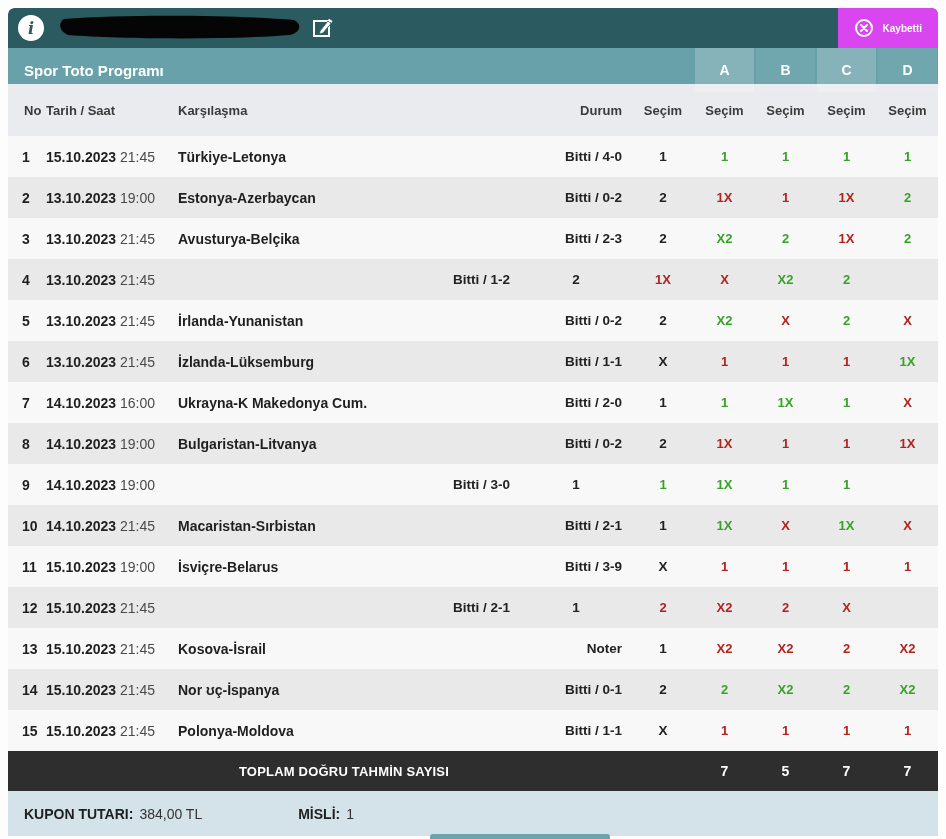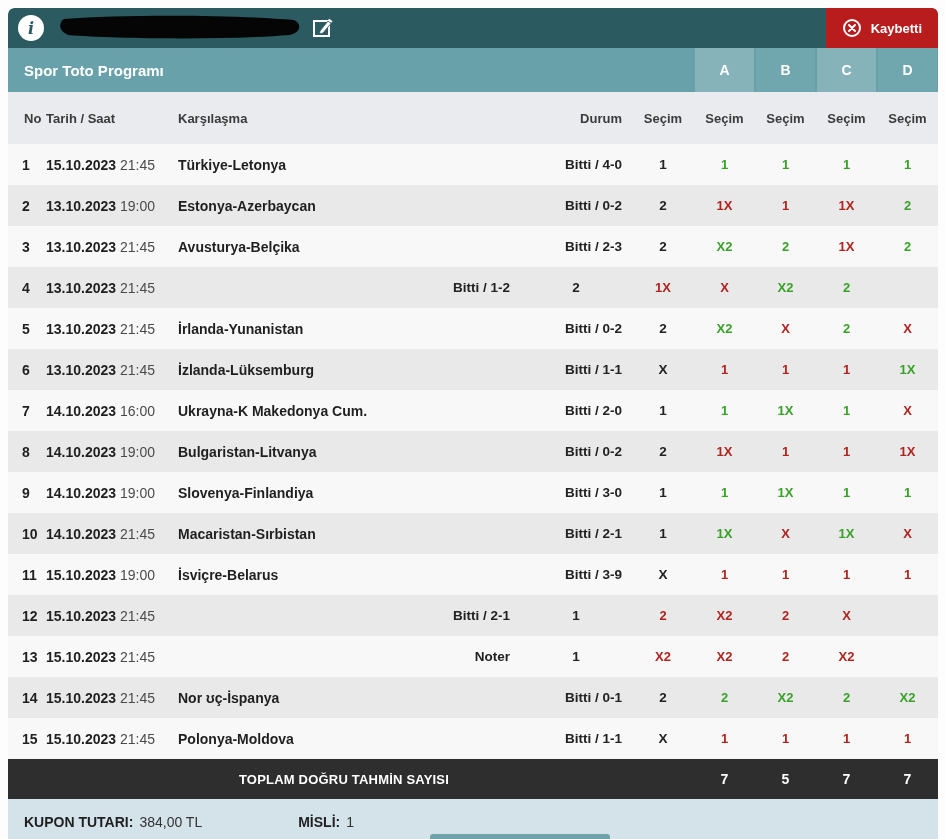--- a/index.html
+++ b/index.html
@@ -4,27 +4,27 @@
 <style>
   * { margin:0; padding:0; box-sizing:border-box; }
   html,body { width:946px; height:839px; background:#fdfdfd; font-family:"Liberation Sans", sans-serif; overflow:hidden; }
   .card { margin:8px 8px 0 8px; width:930px; border-radius:6px 6px 0 0; overflow:hidden; }
 
   
   .topbar { position:relative; height:40px; background:#2c5a61; display:flex; align-items:center; padding:0 10px; border-radius:6px 6px 0 0; }
   .info-circle { width:26px; height:26px; border-radius:50%; background:#fff; color:#2c5a61; display:flex; align-items:center; justify-content:center; font-family:"DejaVu Serif", serif; font-style:italic; font-weight:bold; font-size:16px; flex:0 0 auto; }
   .redact { margin-left:12px; flex:0 0 auto; }
   .edit-ic { margin-left:6px; flex:0 0 auto; display:flex; }
-  .status-btn { position:absolute; right:0; top:0; bottom:0; background:#b91c1c; color:#fff; border:none; display:flex; align-items:center; gap:9px; padding:0 16px; font-weight:bold; font-size:13px; font-family:inherit; border-radius:0 6px 0 0; cursor:pointer; }
+  .status-btn { position:absolute; right:0; top:0; bottom:0; background:#d946ef; color:#fff; border:none; display:flex; align-items:center; gap:9px; padding:0 16px; font-weight:bold; font-size:10px; font-family:inherit; border-radius:0 6px 0 0; cursor:pointer; }
 
   
   .cols { display:grid; grid-template-columns:38px 132px 1fr 112px 62px 61px 61px 61px 61px; align-items:center; }
 
   
-  .progbar { height:44px; background:#68a1a9; }
+  .progbar { height:36px; background:#68a1a9; }
   .prog-title { grid-column:1 / 6; padding-left:16px; color:#fff; font-weight:bold; font-size:15px; }
   .pcol { height:44px; display:flex; align-items:center; justify-content:center; color:#fff; font-weight:bold; font-size:14px; background:rgba(255,255,255,0.06); margin:0 1px; }
   .pcol.hl { background:rgba(255,255,255,0.20); }
 
   
   .thead { height:52px; background:#e9ebee; color:#3b3b3b; font-size:13px; font-weight:bold; }
   .thead .h-no { padding-left:16px; }
   .thead .h-durum { text-align:right; padding-right:10px; }
   .thead .h-center { text-align:center; }
 
@@ -186,21 +186,20 @@
         <div class="c-durum">Bitti / 0-2</div>
         <div class="c-sonuc">2</div>
         <div class="c-pick bad">1X</div>
         <div class="c-pick bad">1</div>
         <div class="c-pick bad">1</div>
         <div class="c-pick bad">1X</div>
       </div>
       <div class="cols row odd">
         <div class="c-no">9</div>
         <div class=""><span class="c-date">14.10.2023</span><span class="c-time"> 19:00</span></div>
-        <div class="c-match">Slovenya-Finlandiya</div>
         <div class="c-durum">Bitti / 3-0</div>
         <div class="c-sonuc">1</div>
         <div class="c-pick ok">1</div>
         <div class="c-pick ok">1X</div>
         <div class="c-pick ok">1</div>
         <div class="c-pick ok">1</div>
       </div>
       <div class="cols row even">
         <div class="c-no">10</div>
         <div class=""><span class="c-date">14.10.2023</span><span class="c-time"> 21:45</span></div>
@@ -229,20 +228,21 @@
         <div class="c-durum">Bitti / 2-1</div>
         <div class="c-sonuc">1</div>
         <div class="c-pick bad">2</div>
         <div class="c-pick bad">X2</div>
         <div class="c-pick bad">2</div>
         <div class="c-pick bad">X</div>
       </div>
       <div class="cols row odd">
         <div class="c-no">13</div>
         <div class=""><span class="c-date">15.10.2023</span><span class="c-time"> 21:45</span></div>
+        <div class="c-match">Kosova-İsrail</div>
         <div class="c-durum">Noter</div>
         <div class="c-sonuc">1</div>
         <div class="c-pick bad">X2</div>
         <div class="c-pick bad">X2</div>
         <div class="c-pick bad">2</div>
         <div class="c-pick bad">X2</div>
       </div>
       <div class="cols row even">
         <div class="c-no">14</div>
         <div class=""><span class="c-date">15.10.2023</span><span class="c-time"> 21:45</span></div>

